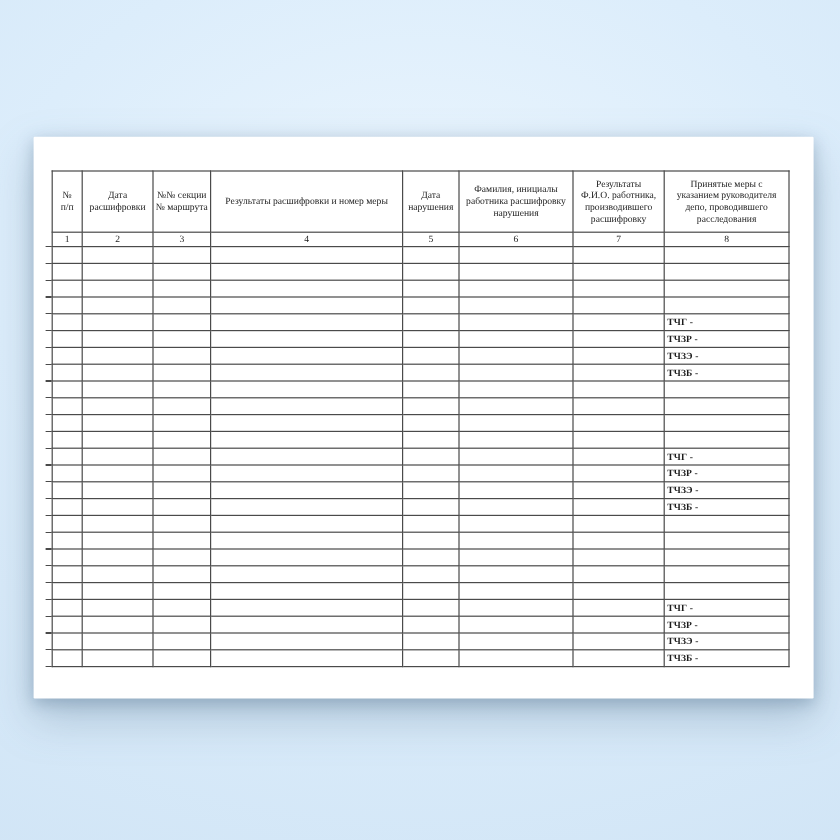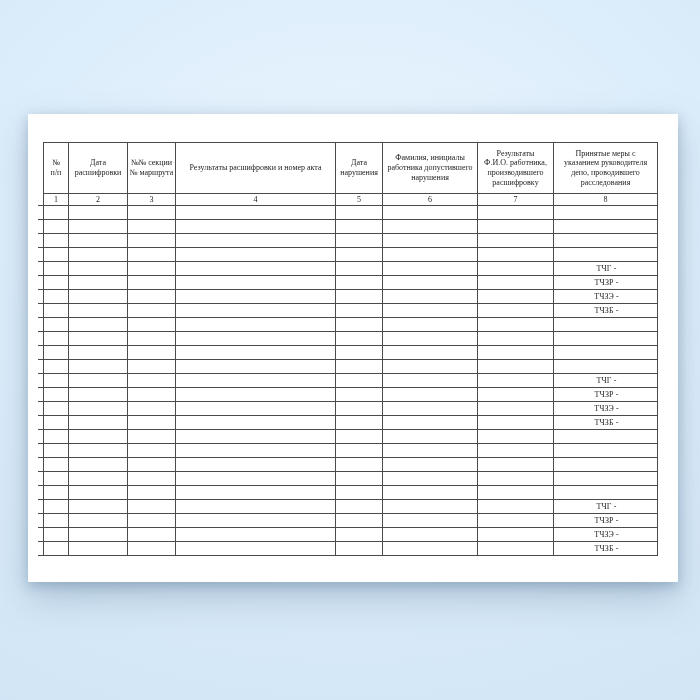--- a/index.html
+++ b/index.html
@@ -35,21 +35,21 @@
     text-align: center; vertical-align: middle; white-space: pre-line;
   }
   .register tr.nums td {
     height: 11px; line-height: 11px; font-size: 8px; text-align: center;
     vertical-align: middle;
   }
   .register tbody td {
     height: 13px; line-height: 13px; font-size: 8px;
   }
   .register tbody td.c8 {
-    text-align: center; padding-left: 2px; font-weight: normal;
+    text-align: left; padding-left: 2px; font-weight: bold;
     letter-spacing: .1px; white-space: nowrap; margin-top: 38px;
   }
 </style>
 </head>
 <body>
 
 <div class="bg"></div>
 
 <div class="sheet">
   <div class="stubs"></div>
@@ -66,25 +66,25 @@
       <col style="width:104px">
     </colgroup>
     <thead>
       <tr>
         <th>№
 п/п</th>
         <th>Дата
 расшифровки</th>
         <th>№№ секции
 № маршрута</th>
-        <th>Результаты расшифровки и номер акта</th>
+        <th>Результаты расшифровки и номер меры</th>
         <th>Дата
 нарушения</th>
         <th>Фамилия, инициалы
-работника допустившего
+работника расшифровку
 нарушения</th>
         <th>Результаты
 Ф.И.О. работника,
 производившего
 расшифровку</th>
         <th>Принятые меры с
 указанием руководителя
 депо, проводившего
 расследования</th>
       </tr>

